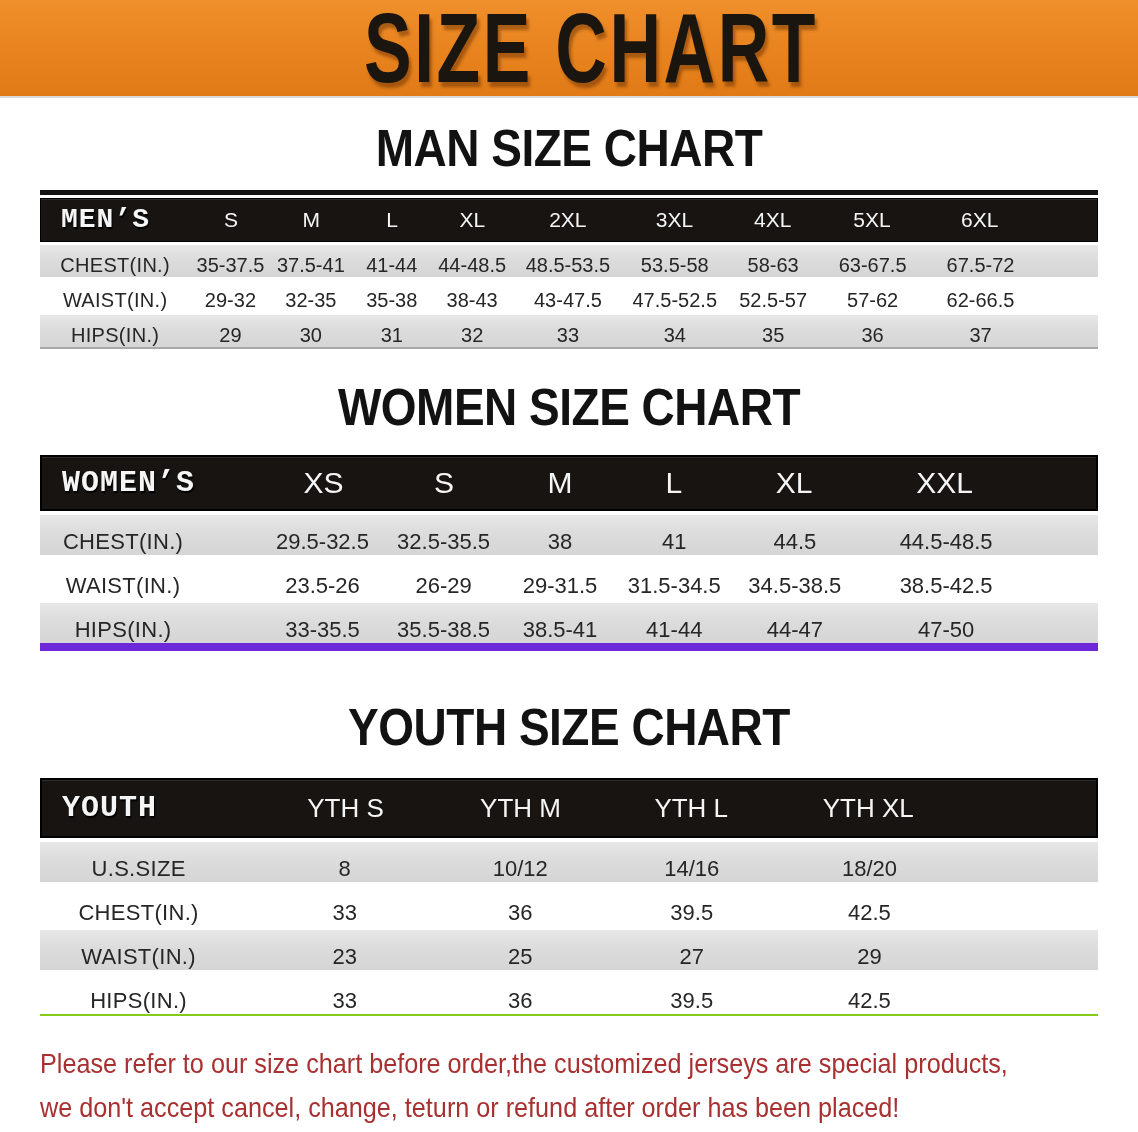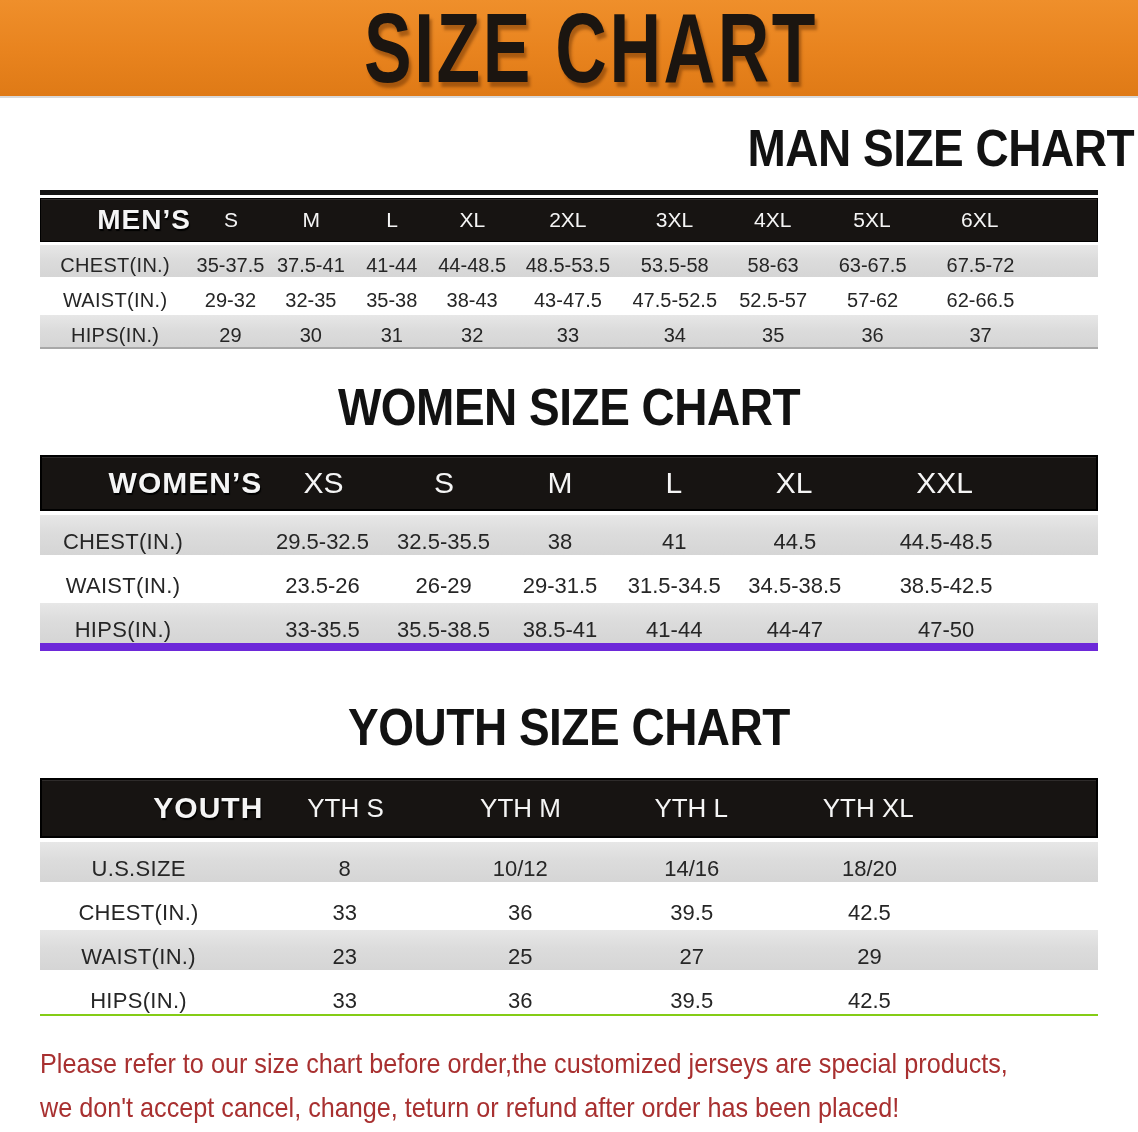--- a/index.html
+++ b/index.html
@@ -32,40 +32,41 @@
 
   
   .section-title {
     text-align: center;
     font-size: 46px; font-weight: 800;
     letter-spacing: -0.5px;
     color: #121212;
     line-height: 1.17;
   }
   .section-title > span { display: inline-block; transform: scaleY(1.12); white-space: nowrap; }
-  .title-men   { margin: 24px 4px 14px; text-align: right; }
+  .title-men   { margin: 24px 4px 14px; }
   .title-women { margin: 32px 0 20px; }
   .title-youth { margin: 50px 0 24px; }
 
   
   .sizetable { margin: 0 40px; }
   .toprule { height: 5px; background: #141414; margin-bottom: 3px; }
 
   .thead {
     background: #171412;
     border: 2px solid #000;
     box-shadow: inset 0 1px 0 rgba(255,255,255,0.10);
     display: flex; align-items: center;
     color: #f5f5f5;
   }
   .cell { text-align: center; white-space: nowrap; }
   .corner {
-    text-align: right; padding-left: 20px;
+    text-align: left; padding-left: 20px;
     font-weight: 800; letter-spacing: 1px;
     text-shadow: 1px 2px 1px #000;
+    font-family: Liberation Mono, monospace;
   }
   .trow { display: flex; align-items: flex-end; }
   .trow.gray  { background: linear-gradient(180deg, #e7e7e7 0%, #dcdcdc 45%, #d5d5d5 100%); }
   .trow.white { background: #ffffff; }
   .rowlabel { letter-spacing: 0.3px; }
 
   
   .t-men .thead { height: 44px; border-width: 1px; }
   .t-men .trow  { height: 32px; margin-top: 3px; }
   .t-men { border-bottom: 2px solid #a8a8a8; }

